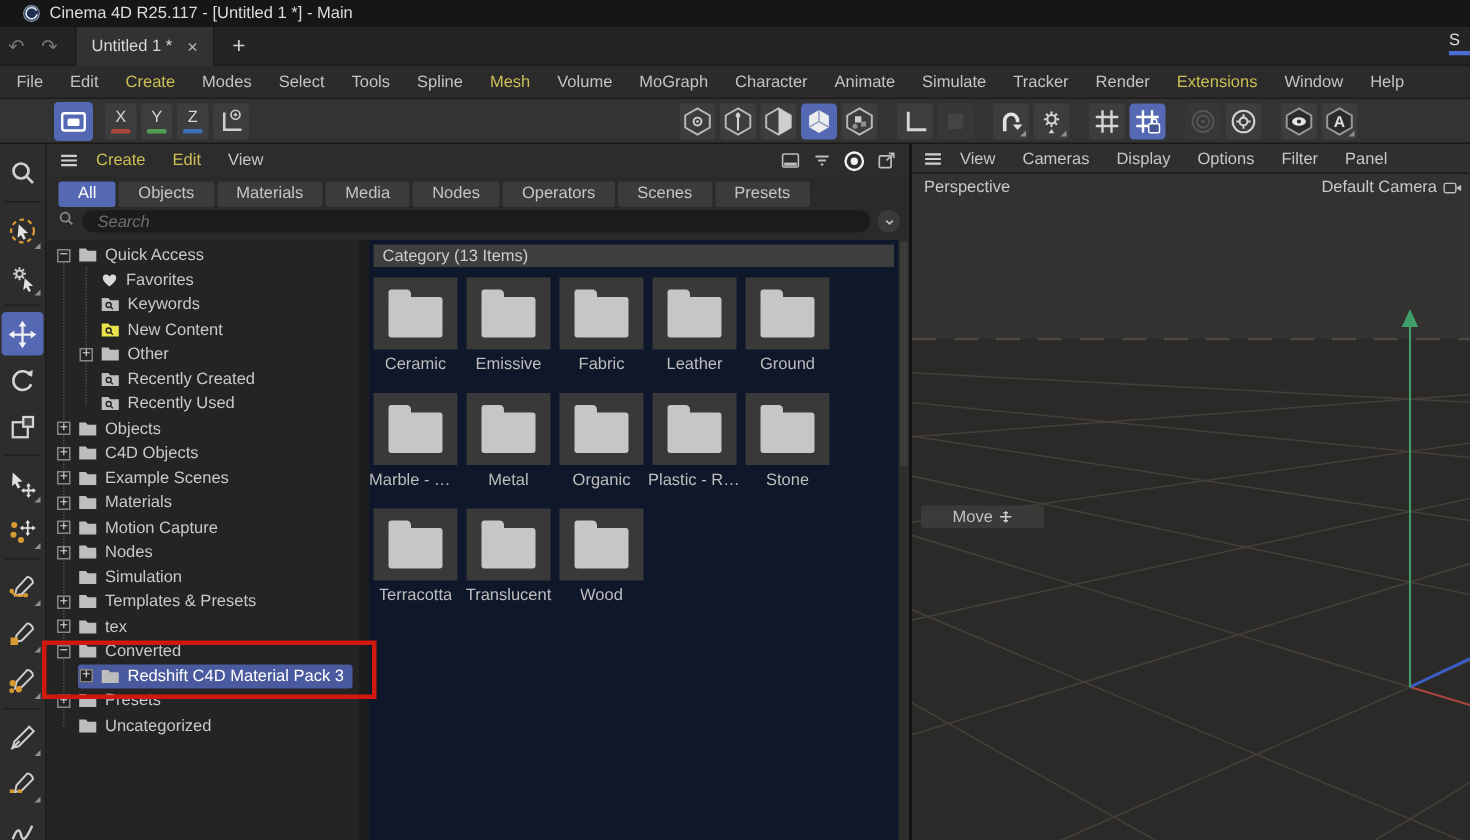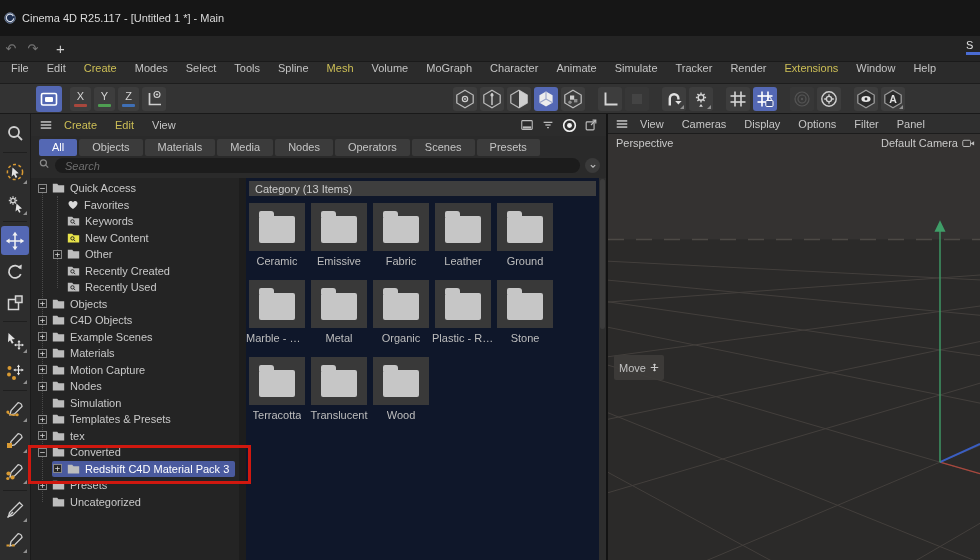--- a/index.html
+++ b/index.html
@@ -1,38 +1,38 @@
 <!DOCTYPE html>
 <html style="--accent-yellow: #cdbf56; --highlight-blue: #5468b4; --selection-blue: #4a5a9e; --annotation-red: #d0180f; --axis-x: #a8473d; --axis-y: #3f9e68; --axis-z: #3a5ec2; --tool-orange: #d89a33;"><head>
 <meta charset="utf-8">
 <style>
   *{margin:0;padding:0;box-sizing:border-box;}
   html,body{width:980px;height:560px;overflow:hidden;background:#222;
     font-family:"Liberation Sans",sans-serif;-webkit-font-smoothing:antialiased;}
   .app{width:980px;height:560px;display:flex;flex-direction:column;background:#2a2a2a;position:relative;}
 
   
-  .titlebar{height:36px;background:#161616;display:flex;align-items:center;gap:6px;padding-left:4px;
+  .titlebar{height:18px;background:#161616;display:flex;align-items:center;gap:6px;padding-left:15px;
     font-size:11px;color:#dcdcdc;flex:none;}
   .icon{display:inline-flex;align-items:center;justify-content:center;line-height:0;}
   .icon svg{display:block;}
 
   
   .tabbar{height:26px;background:#242424;display:flex;align-items:center;flex:none;position:relative;border-bottom:1px solid #1a1a1a;}
   .histbtn{width:22px;text-align:center;color:#777;font-size:13px;}
   .doc-tab{height:26px;background:#323232;border-left:1px solid #1a1a1a;border-right:1px solid #1a1a1a;
     display:flex;align-items:center;gap:10px;padding:0 10px;font-size:11px;color:#d8d8d8;margin-left:6px;}
   .tab-close{color:#b5b5b5;font-size:12px;}
   .newtab{color:#cfcfcf;font-size:15px;margin-left:12px;}
   .layout-frag{position:absolute;right:0;top:3px;display:flex;flex-direction:column;align-items:flex-start;width:14px;overflow:hidden;}
   .layout-frag .lf-letter{color:#e0e0e0;font-size:11px;}
   .layout-frag .lf-bar{width:18px;height:3px;background:#4a6cd4;margin-top:1px;}
 
   
-  .menubar{height:22px;background:#2b2b2b;display:flex;padding-left:2px;flex:none;border-bottom:1px solid #1d1d1d;}
+  .menubar{height:22px;background:#2b2b2b;display:flex;align-items:center;padding-left:2px;flex:none;border-bottom:1px solid #1d1d1d;}
   .menu-item{padding:0 9px;font-size:11px;color:#c3c3c3;cursor:default;}
   .menu-item.accent{color:var(--accent-yellow,#cdbf56);}
 
   
   .toolbar{height:30px;background:#333;flex:none;position:relative;border-bottom:1px solid #191919;}
   .tb-left{position:absolute;left:36px;top:2px;display:flex;align-items:center;gap:6px;}
   .tb-axisgrp{position:absolute;left:70px;top:3px;display:flex;align-items:center;gap:3px;}
   .tb-right{position:absolute;left:453px;top:3px;display:flex;align-items:center;}
   .tb-sub{display:flex;gap:3px;margin-right:13px;}
   .tb-btn{width:24px;height:24px;background:#3d3d3d;border-radius:3px;display:flex;align-items:center;justify-content:center;position:relative;}
@@ -98,41 +98,45 @@
   .red-rect{position:absolute;left:28px;top:331px;width:223px;height:39px;border:3px solid var(--annotation-red,#d0180f);z-index:6;pointer-events:none;}
 
   
   .viewport{flex:1;display:flex;flex-direction:column;min-width:0;}
   .vp-menu{height:20px;flex:none;background:#2f2f2f;display:flex;align-items:center;padding-left:7px;gap:2px;border-bottom:1px solid #1c1c1c;}
   .vp-menu-item{padding:0 9px;font-size:11px;color:#c6c6c6;}
   .vp-canvas{flex:1;position:relative;background:#333130;min-height:0;}
   .vp-canvas svg.scene{position:absolute;inset:0;width:100%;height:100%;}
   .vp-label-left{position:absolute;top:3px;left:8px;font-size:11px;color:#c9c9c9;}
   .vp-label-right{position:absolute;top:3px;right:4px;font-size:11px;color:#c9c9c9;display:flex;align-items:center;gap:4px;}
-  .vp-status{position:absolute;top:221px;left:6px;height:25px;display:flex;align-items:center;gap:4px;
-    font-size:11px;color:#c2c2c2;background:rgba(62,60,58,.9);padding:0 5px;border-radius:2px;}
+  .vp-status{position:absolute;top:221px;left:6px;height:15px;display:flex;align-items:center;gap:4px;
+    font-size:11px;color:#c2c2c2;background:rgba(62,60,58,.9);padding:0 21px;border-radius:2px;}
 </style>
 </head>
 <body>
 
 <div class="app">
 
   <div class="titlebar">
     <span class="icon">
       <svg width="12" height="12" viewBox="0 0 16 16">
           <circle cx="8" cy="8" r="7" fill="#1e2f4f" stroke="#8694ac" stroke-width="1"></circle>
           <path d="M12.5 5.5A5 5 0 1 0 13 8.5" fill="none" stroke="#d8dee8" stroke-width="1.6"></path>
         </svg>
     </span>
     <span>Cinema 4D R25.117 - [Untitled 1 *] - Main</span>
   </div>
 
   <div class="tabbar">
     <span class="histbtn">↶</span>
     <span class="histbtn">↷</span>
+    <div class="doc-tab">
+      <span>Untitled 1 *</span>
+      <span class="tab-close">×</span>
+    </div>
     <span class="newtab">+</span>
     <div class="layout-frag">
       <span class="lf-letter">S</span>
       <span class="lf-bar"></span>
     </div>
   </div>
 
   <div class="menubar" id="main-menu">
       <div class="menu-item">File</div>
       <div class="menu-item">Edit</div>

